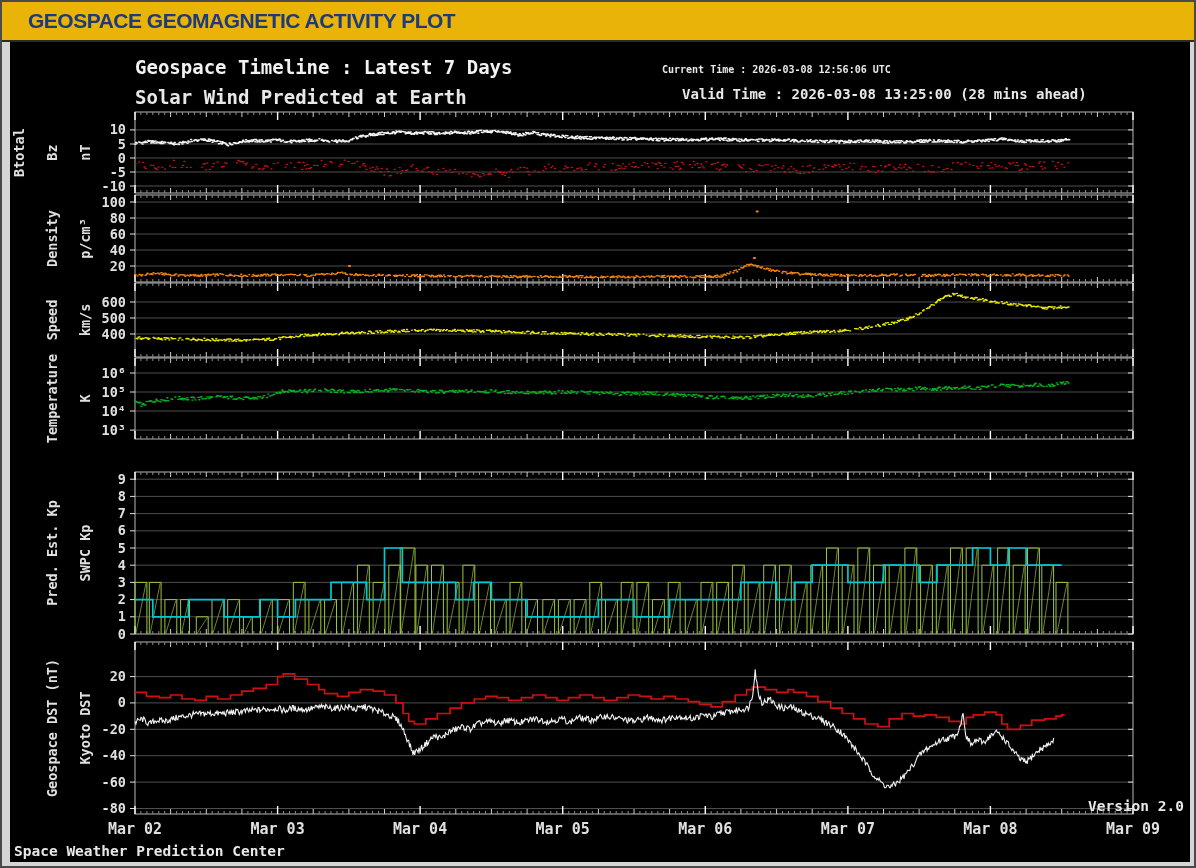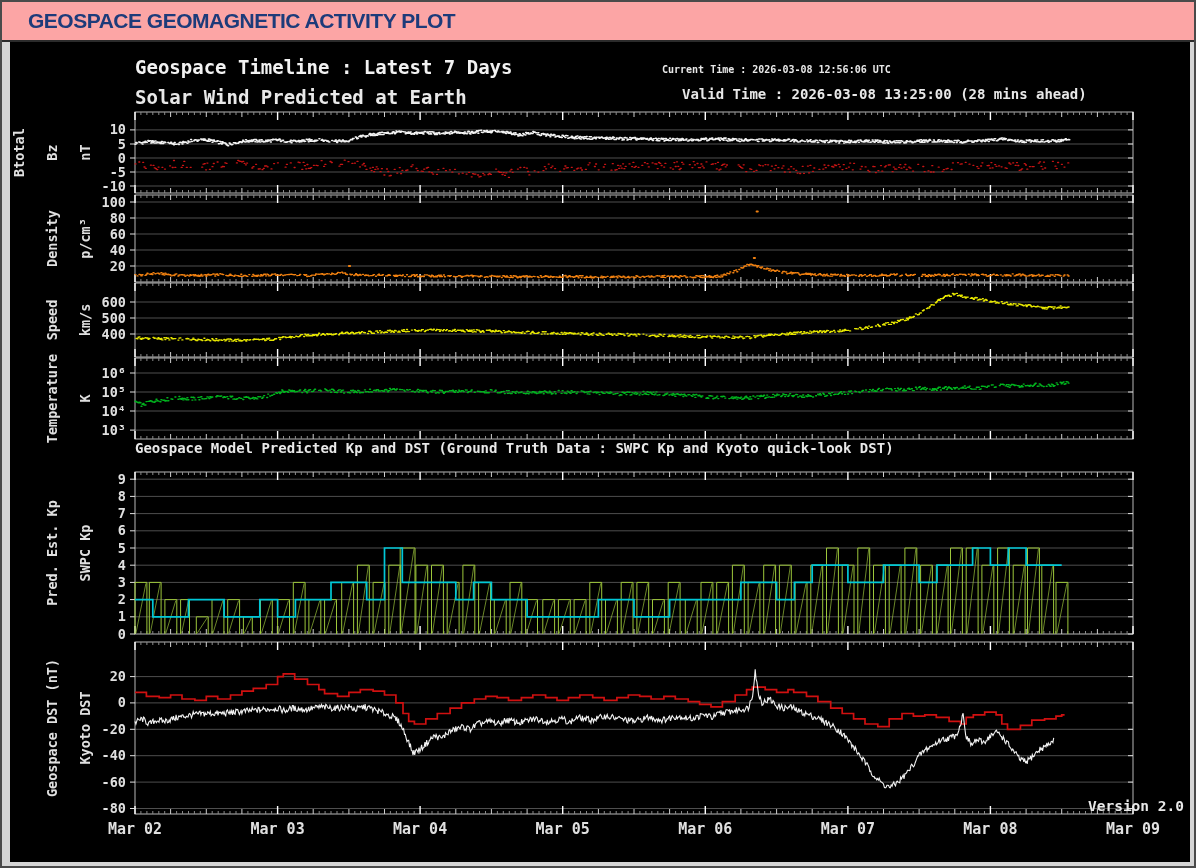--- a/index.html
+++ b/index.html
@@ -1,18 +1,18 @@
 <!DOCTYPE html>
 <html><head>
 <meta charset="utf-8">
 <style>
   html,body{margin:0;padding:0;background:#9a9a9a;}
   .page{position:relative;width:1192px;height:864px;background:#d5d5d5;border:2px solid #4a4a4a;
         font-family:"DejaVu Sans Mono","Liberation Mono",monospace;overflow:hidden;}
-  .titlebar{position:absolute;left:0;top:0;width:100%;height:38px;background:#fca5a5;border-bottom:2px solid #2b2b2b;}
+  .titlebar{position:absolute;left:0;top:0;width:100%;height:38px;background:#eab308;border-bottom:2px solid #2b2b2b;}
   .titlebar .t{position:absolute;left:26px;top:7px;font-family:"Liberation Sans","DejaVu Sans",sans-serif;
         font-weight:bold;font-size:21px;letter-spacing:-0.5px;color:#1d3b7a;}
   .plot-area{position:absolute;left:8px;top:40px;width:1180px;height:820px;background:#000;}
   .hdr-title{position:absolute;left:125px;top:14px;font-size:19px;font-weight:bold;color:#f2f2f2;text-align:center;}
   .hdr-current{position:absolute;left:652px;top:22px;font-size:10px;font-weight:bold;color:#e8e8e8;}
   .hdr-sub{position:absolute;left:125px;top:44px;font-size:19px;font-weight:bold;color:#e8e8e8;}
   .hdr-valid{position:absolute;left:672px;top:44px;font-size:14px;font-weight:bold;color:#e8e8e8;}
   .section-title{position:absolute;left:125px;top:398px;font-size:14px;font-weight:bold;color:#e8e8e8;}
   #chart{position:absolute;left:0;top:0;width:1180px;height:820px;}
   #chart text{font-family:"DejaVu Sans Mono","Liberation Mono",monospace;font-weight:bold;fill:#e0e0e0;}
@@ -154,16 +154,16 @@
         <text x="552.7" y="792" text-anchor="middle" font-size="15">Mar 05</text>
         <text x="695.3" y="792" text-anchor="middle" font-size="15">Mar 06</text>
         <text x="837.9" y="792" text-anchor="middle" font-size="15">Mar 07</text>
         <text x="980.4" y="792" text-anchor="middle" font-size="15">Mar 08</text>
         <text x="1123.0" y="792" text-anchor="middle" font-size="15">Mar 09</text>
       </svg>
     <div class="hdr-title">Geospace Timeline : Latest 7 Days</div>
     <div class="hdr-current">Current Time : 2026-03-08 12:56:06 UTC</div>
     <div class="hdr-sub">Solar Wind Predicted at Earth</div>
     <div class="hdr-valid">Valid Time : 2026-03-08 13:25:00 (28 mins ahead)</div>
-    <div class="section-title">Geospace Model Predicted Kp and DST (Ground Truth Data : SWPC Kp and Kyoto quick-look DST)</div>
+    <div class="footer-left">Space Weather Prediction Center</div>
     <div class="footer-right">Version 2.0</div>
   </div>
 </div>
 
 </body></html>

